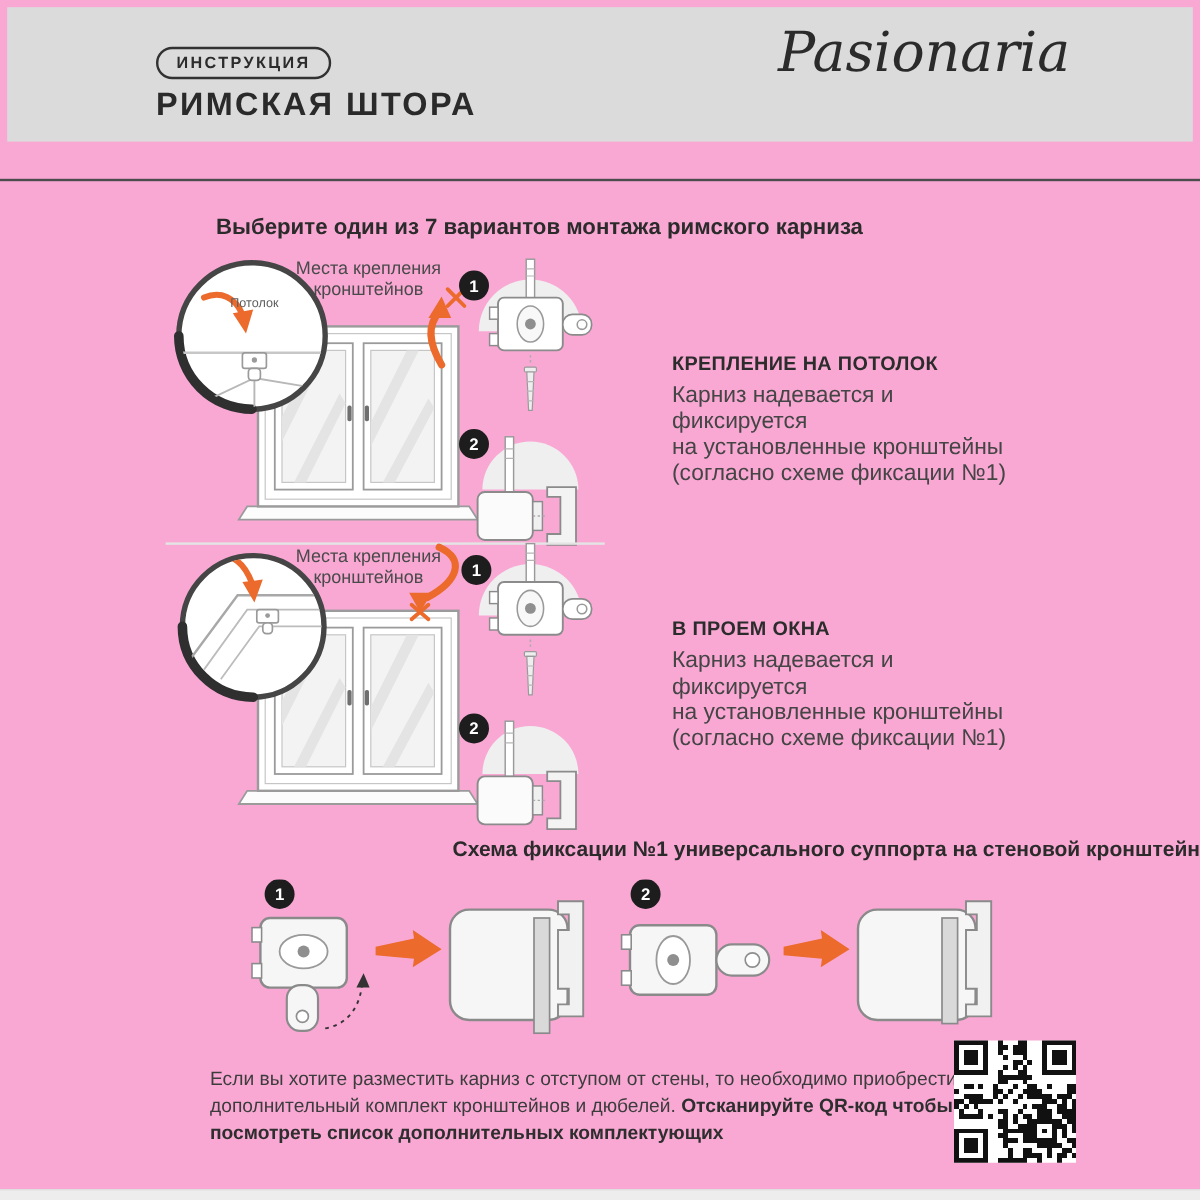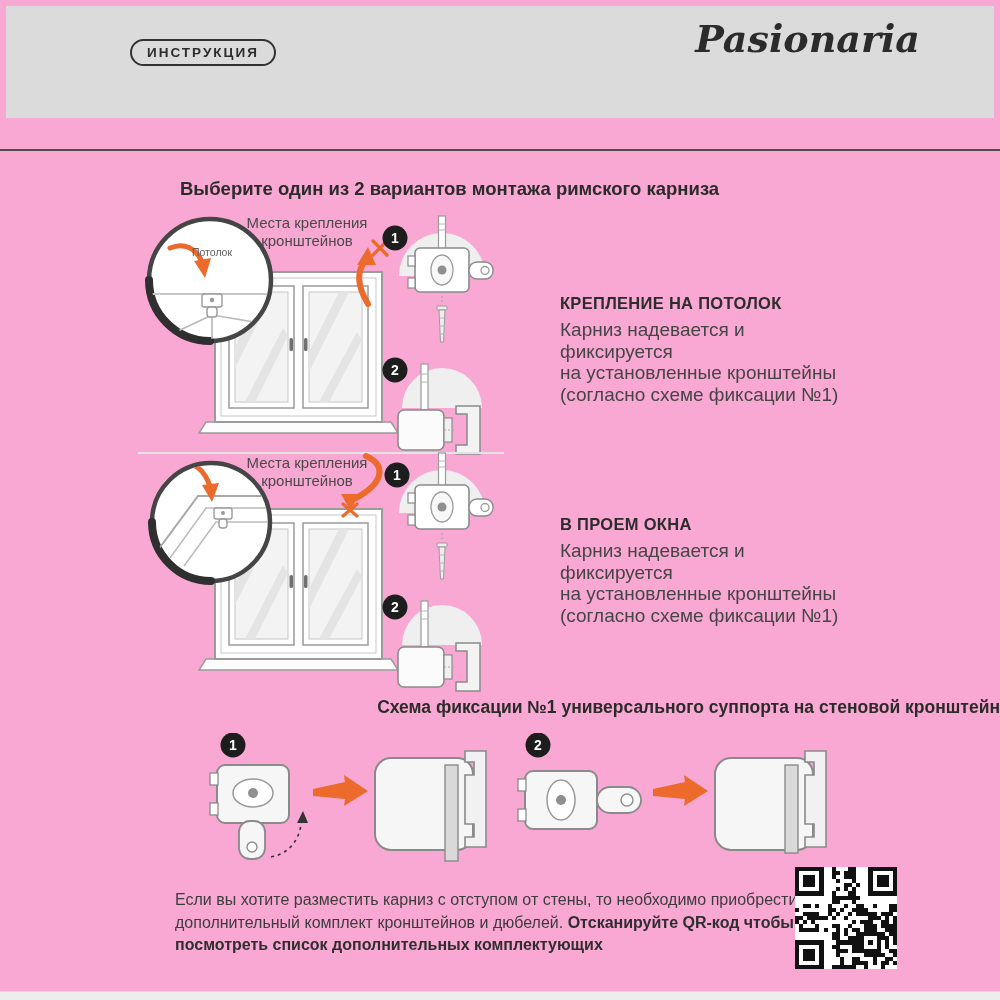--- a/index.html
+++ b/index.html
@@ -5,22 +5,22 @@
   html,body{margin:0;padding:0;background:#fff;}
   .page{position:relative;width:1000px;height:1000px;background:#f9a8d4;overflow:hidden;
         font-family:"Liberation Sans",sans-serif;color:#3a3a3a;}
   .abs{position:absolute;}
   
   .header{left:6px;top:6px;width:988px;height:112px;background:#dbdbdb;}
   .hdr-badge{left:124px;top:33px;display:inline-block;border:2px solid #323232;border-radius:15px;
              padding:4px 15px;font-size:13.5px;font-weight:bold;letter-spacing:2px;color:#2c2c2c;}
   .hdr-title{left:124px;top:66px;font-size:27px;font-weight:bold;letter-spacing:2px;color:#2a2a2a;}
   .logo{left:614px;top:12px;width:300px;text-align:center;}
-  .logo-brand{font-family:"DejaVu Serif",serif;font-style:italic;font-weight:bold;
-              font-size:38px;color:#2b2b2b;line-height:1.1;text-align:right;}
+  .logo-brand{font-family:"DejaVu Serif",serif;font-style:italic;font-weight:normal;
+              font-size:46px;color:#2b2b2b;line-height:1.1;}
   .logo-tag{font-size:12.5px;letter-spacing:2.5px;color:#2e2e2e;margin-top:-3px;}
   
   .rule{left:0;top:149px;width:1000px;height:2px;background:#4c4c4c;}
   .montage-pill{left:218px;top:136px;background:#fff;border:2px solid #3d3d3d;border-radius:15px;
                 padding:5px 17px;font-size:13.5px;font-weight:bold;letter-spacing:.6px;color:#2c2c2c;}
   .intro-heading{left:180px;top:178px;font-size:18.5px;font-weight:bold;color:#2b2b2b;}
   
   .txt-block{width:300px;}
   .txt1{left:560px;top:294px;}
   .txt2{left:560px;top:515px;}
@@ -33,28 +33,29 @@
   .bottom-strip{left:0;top:991px;width:1000px;height:9px;background:#ededed;border-top:1px solid #dcdcdc;}
   svg text{font-family:"Liberation Sans",sans-serif;}
 </style>
 </head>
 <body>
 
 <div class="page">
 
   <div class="abs header">
     <div class="abs hdr-badge">ИНСТРУКЦИЯ</div>
+    <div class="abs hdr-title">РИМСКАЯ ШТОРА</div>
     <div class="abs logo">
       <div class="logo-brand">Pasionaria</div>
     </div>
   </div>
 
   <div class="abs rule"></div>
 
-  <div class="abs intro-heading">Выберите один из 2 вариантов монтажа римского карниза</div>
+  <div class="abs intro-heading">Выберите один из 7 вариантов монтажа римского карниза</div>
 
   <svg class="abs" style="left:142px;top:212px" width="360" height="243" viewBox="0 0 360 243">
     <defs>
       <clipPath id="mag1clip">
           <circle cx="68" cy="68" r="59"></circle>
         </clipPath>
       <clipPath id="mag2clip">
           <circle cx="69" cy="70" r="57"></circle>
         </clipPath>
 

